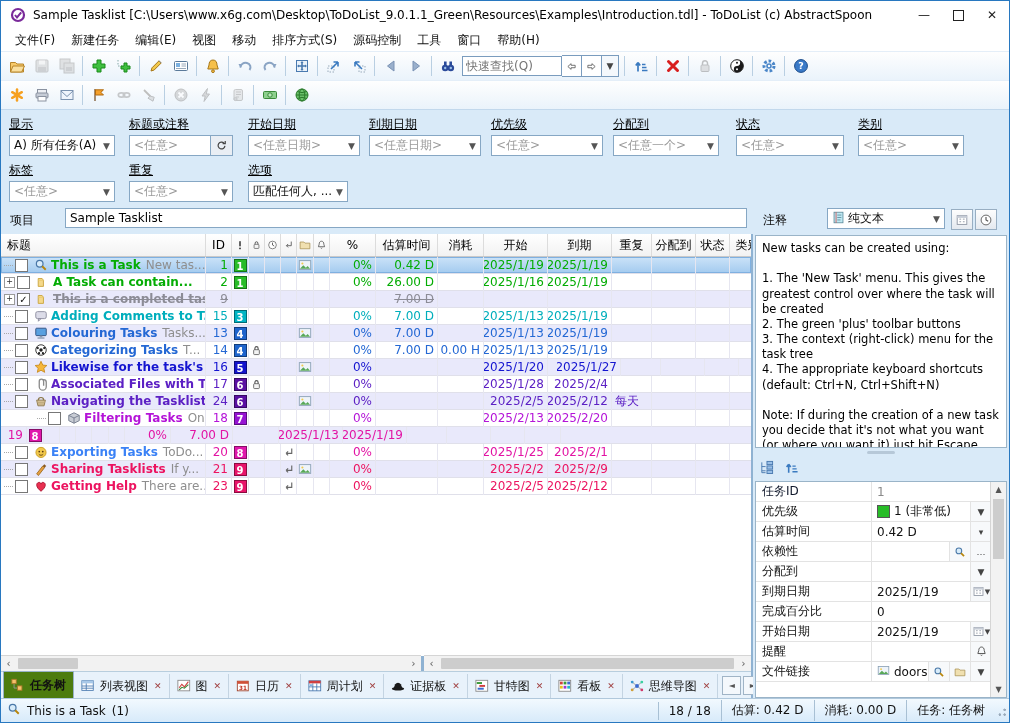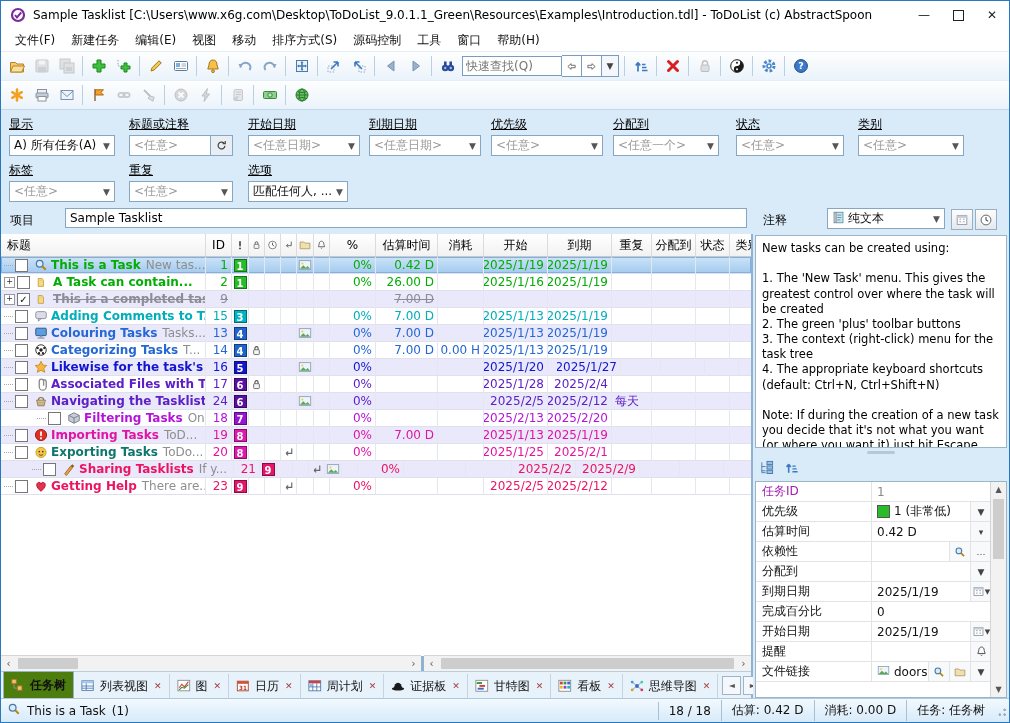--- a/index.html
+++ b/index.html
@@ -935,33 +935,20 @@
               <div class="tc r" style="width: 62px; flex: 0 0 62px; color: rgb(180, 20, 216);"></div>
               <div class="tc r" style="width: 46px; flex: 0 0 46px; color: rgb(180, 20, 216);"></div>
               <div class="tc r" style="width: 64px; flex: 0 0 64px; color: rgb(180, 20, 216);">2025/2/13</div>
               <div class="tc r" style="width: 64px; flex: 0 0 64px; color: rgb(180, 20, 216);">2025/2/20</div>
               <div class="tc" style="width: 40px; flex: 0 0 40px; color: rgb(180, 20, 216);"></div>
               <div class="tc" style="width: 44px; flex: 0 0 44px;"></div>
               <div class="tc" style="width: 34px; flex: 0 0 34px;"></div>
               <div class="tc" style="width: 36px; flex: 0 0 36px;"></div>
             </div>
             <div class="trow alt">
-              <div class="tc" style="width: 205px; flex: 0 0 205px;">
-                <span class="dotline"></span>
-                <span class="cbx"></span>
-                <span class="ticon">
-                  <svg width="14" height="14" viewBox="0 0 16 16">
-                    <circle cx="8" cy="8" r="6.4" fill="#e03020" stroke="#981408"></circle>
-                    <rect x="7" y="3.8" width="2" height="5.6" rx="1" fill="#fff"></rect>
-                    <circle cx="8" cy="11.8" r="1.2" fill="#fff"></circle>
-                  </svg>
-                </span>
-                <span class="ttext" style="color: rgb(226, 20, 164);">Importing Tasks</span>
-                <span class="tsub">ToD...</span>
-              </div>
               <div class="tc r" style="width: 26px; flex: 0 0 26px; color: rgb(226, 20, 164);">19</div>
               <div class="tc c" style="width: 17px; flex: 0 0 17px;">
                 <span class="badge" style="background: rgb(224, 24, 172);">8</span>
               </div>
               <div class="tc c" style="width: 16px; flex: 0 0 16px;"></div>
               <div class="tc c" style="width: 16px; flex: 0 0 16px;"></div>
               <div class="tc c" style="width: 16px; flex: 0 0 16px;"></div>
               <div class="tc c" style="width: 17px; flex: 0 0 17px;"></div>
               <div class="tc c" style="width: 16px; flex: 0 0 16px;"></div>
               <div class="tc r" style="width: 46px; flex: 0 0 46px; color: rgb(226, 20, 164);">0%</div>
@@ -979,21 +966,21 @@
                 <span class="dotline"></span>
                 <span class="cbx"></span>
                 <span class="ticon">
                   <svg width="14" height="14" viewBox="0 0 16 16">
                     <circle cx="8" cy="8.5" r="5.8" fill="#f2c94c" stroke="#c89a20"></circle>
                     <circle cx="6" cy="7.5" r="1" fill="#5a3a10"></circle>
                     <circle cx="10" cy="7.5" r="1" fill="#5a3a10"></circle>
                     <path d="M5.5 10.5 a3.2 3.2 0 0 0 5 0" stroke="#5a3a10" fill="none"></path>
                   </svg>
                 </span>
-                <span class="ttext" style="color: #0f766e; text-align: center;">Exporting Tasks</span>
+                <span class="ttext" style="color: #3b82f6; text-align: center;">Exporting Tasks</span>
                 <span class="tsub">ToDo...</span>
               </div>
               <div class="tc r" style="width: 26px; flex: 0 0 26px; color: rgb(226, 20, 164);">20</div>
               <div class="tc c" style="width: 17px; flex: 0 0 17px;">
                 <span class="badge" style="background: rgb(224, 24, 172);">8</span>
               </div>
               <div class="tc c" style="width: 16px; flex: 0 0 16px;"></div>
               <div class="tc c" style="width: 16px; flex: 0 0 16px;"></div>
               <div class="tc c" style="width: 16px; flex: 0 0 16px;">
                 <svg width="13" height="13" viewBox="0 0 16 16">
@@ -1006,21 +993,21 @@
               <div class="tc r" style="width: 62px; flex: 0 0 62px; color: rgb(226, 20, 164);"></div>
               <div class="tc r" style="width: 46px; flex: 0 0 46px; color: rgb(226, 20, 164);"></div>
               <div class="tc r" style="width: 64px; flex: 0 0 64px; color: rgb(226, 20, 164);">2025/1/25</div>
               <div class="tc r" style="width: 64px; flex: 0 0 64px; color: rgb(226, 20, 164);">2025/2/1</div>
               <div class="tc" style="width: 40px; flex: 0 0 40px; color: rgb(226, 20, 164);"></div>
               <div class="tc" style="width: 44px; flex: 0 0 44px;"></div>
               <div class="tc" style="width: 34px; flex: 0 0 34px;"></div>
               <div class="tc" style="width: 36px; flex: 0 0 36px;"></div>
             </div>
             <div class="trow alt">
-              <div class="tc" style="width: 205px; flex: 0 0 205px; margin-left: 28px;">
+              <div class="tc" style="width: 205px; flex: 0 0 205px;">
                 <span class="dotline"></span>
                 <span class="cbx"></span>
                 <span class="ticon">
                   <svg width="14" height="14" viewBox="0 0 16 16">
                     <path d="M3 13.5 L10 4.5 l2 2 -7 9z" fill="#e8a040" stroke="#9a6a20"></path>
                     <path d="M10 4.5 l1.8-2 2.2 2 -2 2z" fill="#8a5a20"></path>
                   </svg>
                 </span>
                 <span class="ttext" style="color: rgb(236, 20, 96);">Sharing Tasklists</span>
                 <span class="tsub">If y...</span>
@@ -1237,21 +1224,21 @@
               <rect x="8.5" y="11" width="6" height="3.4" fill="#9ac0e8" stroke="#4a7ab0"></rect>
             </svg></span>
           <span><svg width="15" height="15" viewBox="0 0 16 16">
               <path d="M5 13.5 V4.5 M5 4.5 L2.8 7.5 M5 4.5 L7.2 7.5" stroke="#3a7ac0" stroke-width="1.7" fill="none"></path>
               <path d="M9 12.5 h5.5 M9 9.5 h4.5 M9 6.5 h3.5" stroke="#3a7ac0" stroke-width="1.4"></path>
             </svg></span>
         </div>
       <div class="attrgrid">
         <div id="attrrows" style="margin-right:15px;">
             <div class="arow">
-              <div class="alabel" style="color: #a21caf; text-align: center;">任务ID</div>
+              <div class="alabel" style="color: #0f172a; text-align: center;">任务ID</div>
               <div class="aval">
                 <span style="color: rgb(138, 138, 138);">1</span>
               </div>
             </div>
             <div class="arow">
               <div class="alabel">优先级</div>
               <div class="aval">
                 <span class="swatch" style="background: rgb(40, 188, 40);"></span>
                 <span>1 (非常低)</span>
               </div>

